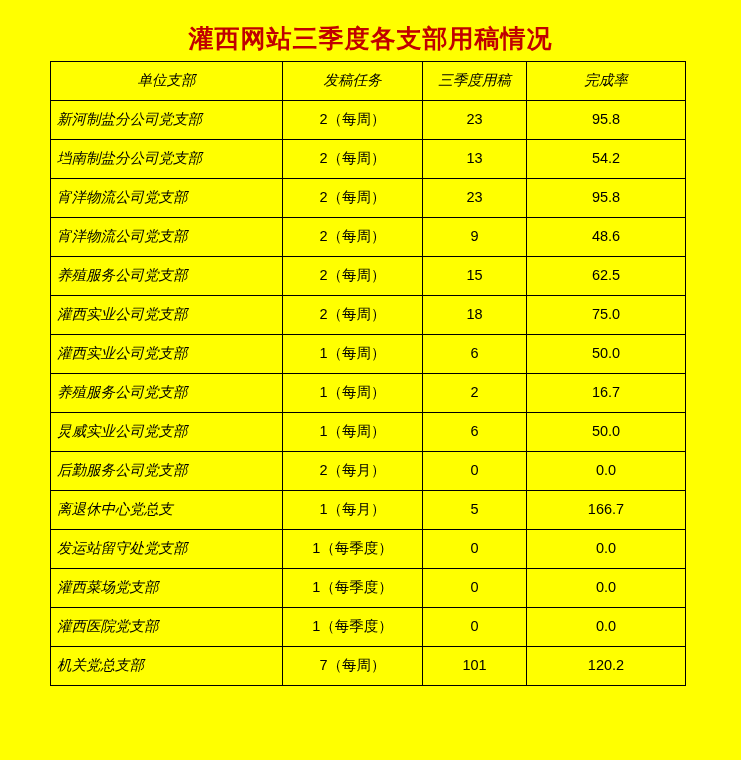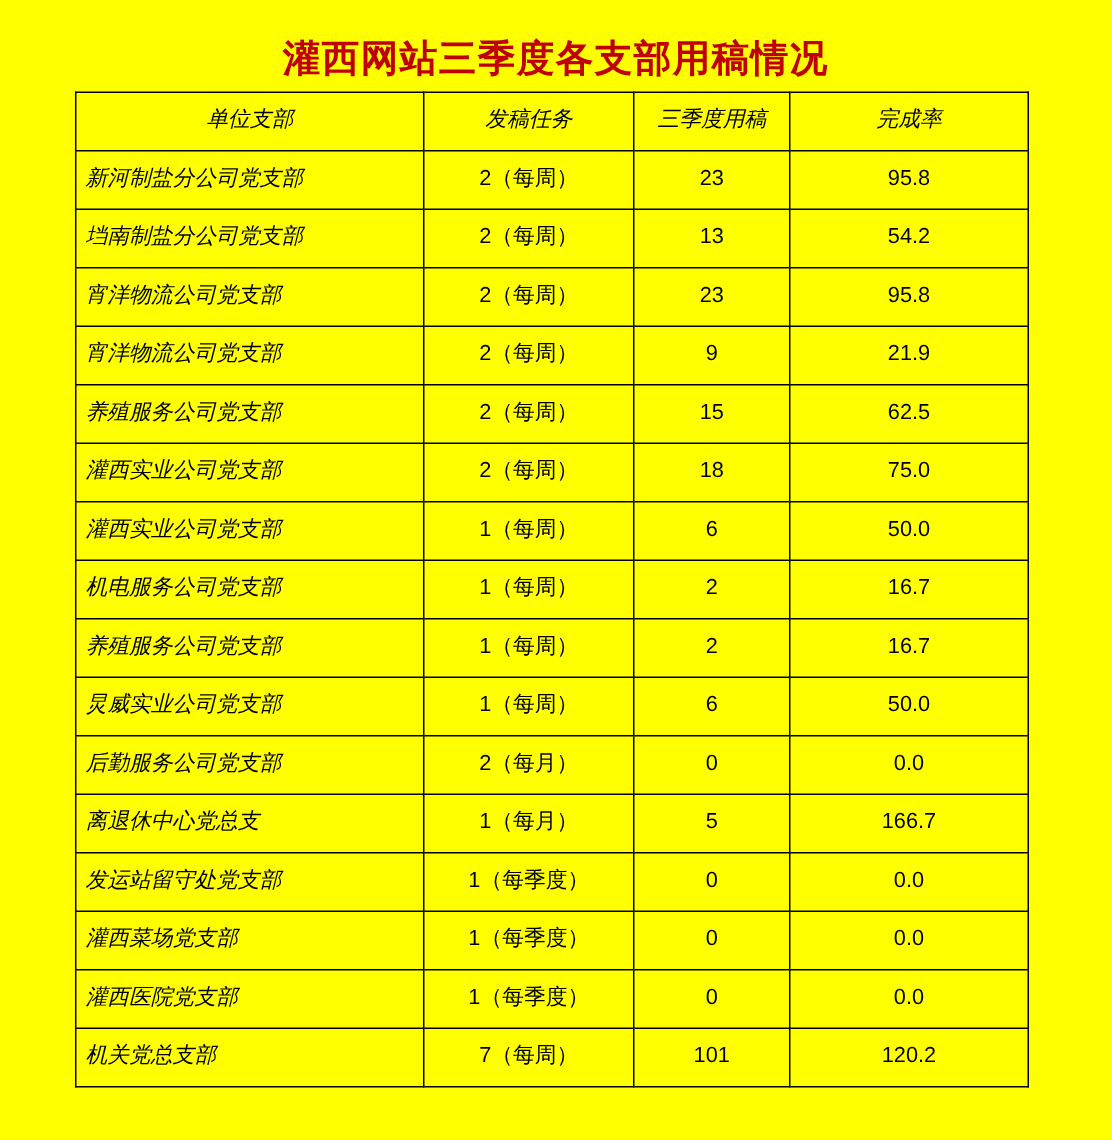--- a/index.html
+++ b/index.html
@@ -116,47 +116,41 @@
         <tr>
           <td class="unit">宵洋物流公司党支部</td>
           <td class="task">2（每周）</td>
           <td class="used">23</td>
           <td class="rate">95.8</td>
         </tr>
         <tr>
           <td class="unit">宵洋物流公司党支部</td>
           <td class="task">2（每周）</td>
           <td class="used">9</td>
-          <td class="rate">21.9</td>
+          <td class="rate">48.6</td>
         </tr>
         <tr>
           <td class="unit">养殖服务公司党支部</td>
           <td class="task">2（每周）</td>
           <td class="used">15</td>
           <td class="rate">62.5</td>
         </tr>
         <tr>
           <td class="unit">灌西实业公司党支部</td>
           <td class="task">2（每周）</td>
           <td class="used">18</td>
           <td class="rate">75.0</td>
         </tr>
         <tr>
           <td class="unit">灌西实业公司党支部</td>
           <td class="task">1（每周）</td>
           <td class="used">6</td>
           <td class="rate">50.0</td>
         </tr>
         <tr>
-          <td class="unit">机电服务公司党支部</td>
-          <td class="task">1（每周）</td>
-          <td class="used">2</td>
-          <td class="rate">16.7</td>
-        </tr>
-        <tr>
           <td class="unit">养殖服务公司党支部</td>
           <td class="task">1（每周）</td>
           <td class="used">2</td>
           <td class="rate">16.7</td>
         </tr>
         <tr>
           <td class="unit">炅威实业公司党支部</td>
           <td class="task">1（每周）</td>
           <td class="used">6</td>
           <td class="rate">50.0</td>

